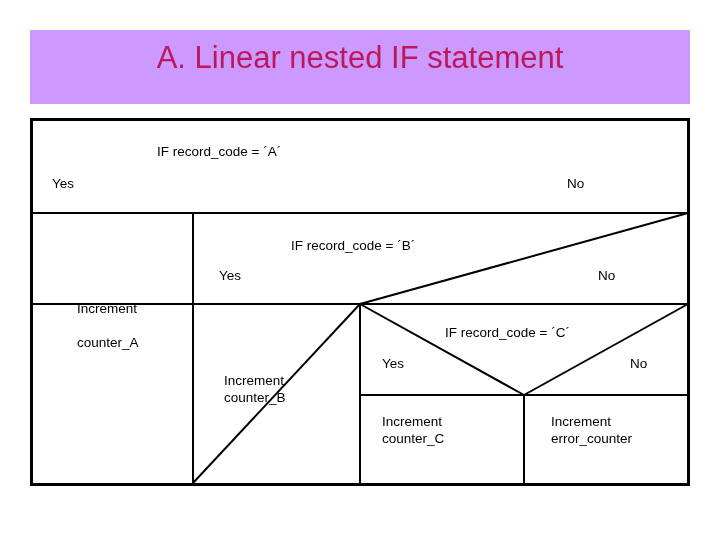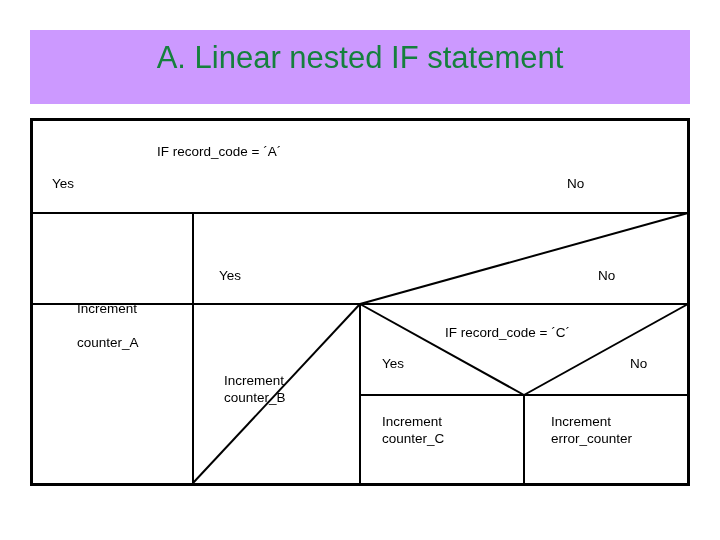--- a/index.html
+++ b/index.html
@@ -33,21 +33,21 @@
   #title-text {
     position: absolute;
     left: 30px;
     top: 30px;
     width: 660px;
     height: 56px;
     display: flex;
     align-items: center;
     justify-content: center;
     font-size: 31px;
-    color: #15803d;
+    color: #be185d;
     letter-spacing: 0px;
     white-space: nowrap;
   }
   
   #diagram {
     position: absolute;
     left: 30px;
     top: 118px;
     width: 604px;
     height: 368px;
@@ -91,20 +91,21 @@
       <line x1="163" y1="365" x2="330" y2="186" stroke="#000000" stroke-width="2"></line>
       <line x1="330" y1="186" x2="494" y2="277" stroke="#000000" stroke-width="2"></line>
       <line x1="330" y1="186" x2="658" y2="95" stroke="#000000" stroke-width="2"></line>
       <line x1="494" y1="277" x2="658" y2="186" stroke="#000000" stroke-width="2"></line>
     </svg>
 
     <div class="lbl" style="left:127px; top:25px;">IF record_code = ´A´</div>
     <div class="lbl" style="left:22px; top:57px;">Yes</div>
     <div class="lbl" style="left:537px; top:57px;">No</div>
 
+    <div class="lbl" style="left:261px; top:119px;">IF record_code = ´B´</div>
     <div class="lbl" style="left:189px; top:149px;">Yes</div>
     <div class="lbl" style="left:568px; top:149px;">No</div>
 
     <div class="lbl" style="left:47px; top:182px;">Increment</div>
     <div class="lbl" style="left:47px; top:199px;margin-top:17px;">counter_A</div>
 
     <div class="lbl" style="left:415px; top:206px;text-align:center;">IF record_code = ´C´</div>
     <div class="lbl" style="left:352px; top:237px;">Yes</div>
     <div class="lbl" style="left:600px; top:237px;">No</div>
 

